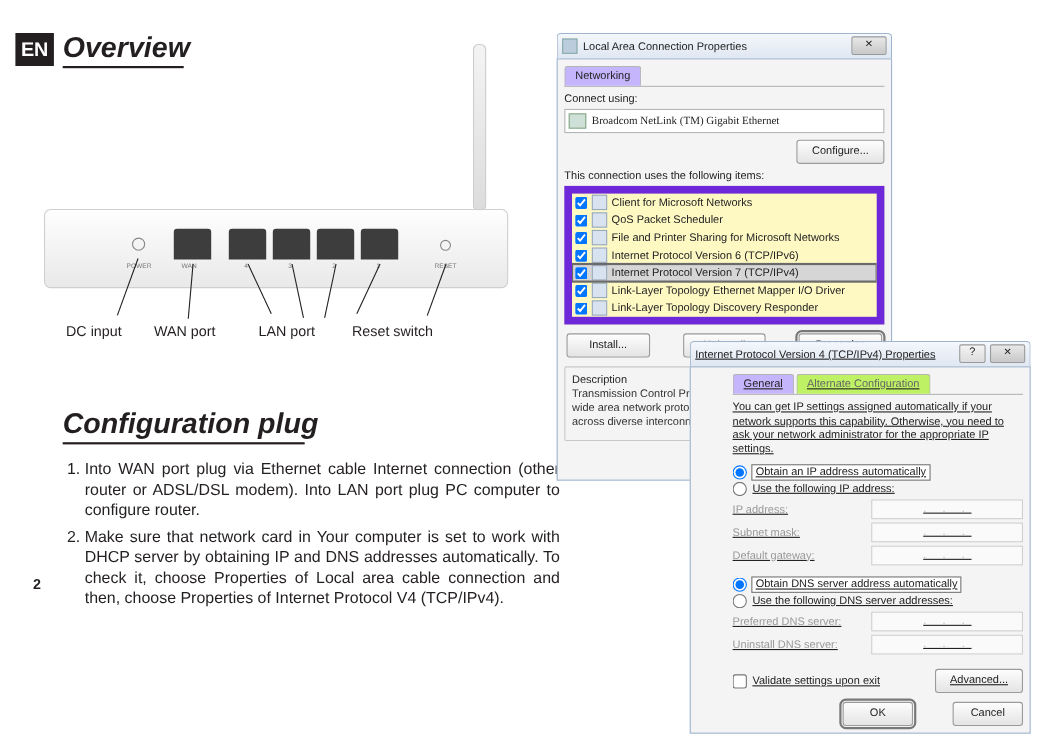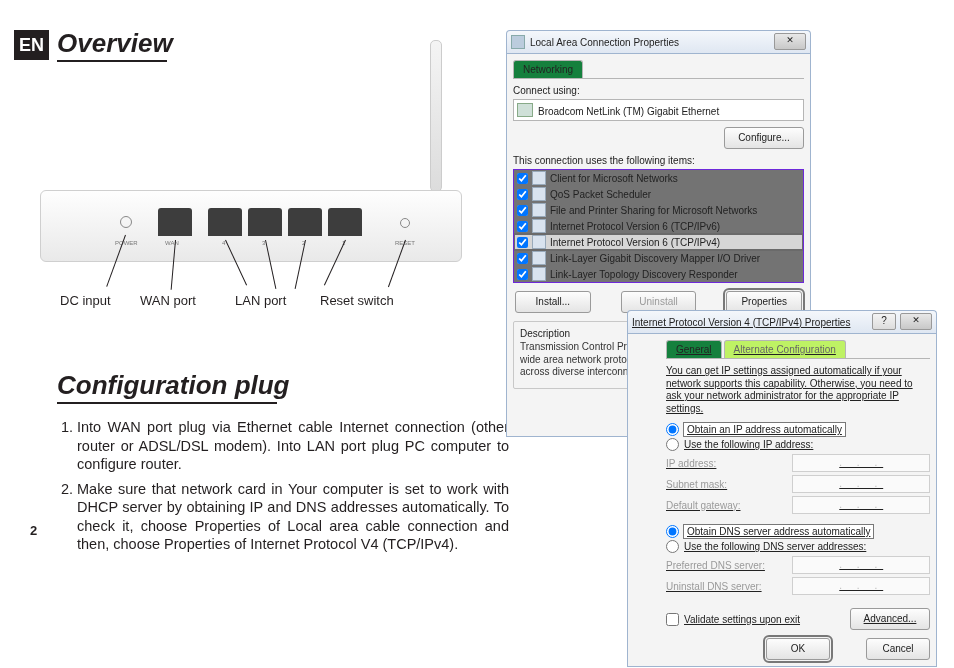--- a/index.html
+++ b/index.html
@@ -20,25 +20,25 @@
   .body-ol{position:absolute;left:57px;top:418px;width:432px;font-size:14.5px;line-height:1.28;padding-left:20px;margin:0;}
   .body-ol li{text-align:justify;margin-bottom:6px;}
   .pagenum{position:absolute;left:30px;bottom:18px;font-weight:bold;font-size:13px;}
   
   .win{position:absolute;font-family:"Segoe UI",Tahoma,sans-serif;font-size:10px;color:#222;}
   .titlebar{height:22px;background:linear-gradient(#f4f7fb,#dfe7f2);border:1px solid #9fb4cf;border-bottom:none;border-radius:4px 4px 0 0;display:flex;align-items:center;padding:0 4px;position:relative;}
   .titlebar .t-icon{width:12px;height:12px;background:#bcd;border:1px solid #8aa;margin-right:5px;}
   .titlebar .close{position:absolute;right:4px;top:2px;width:30px;height:15px;background:linear-gradient(#e8e8e8,#c8c8c8);border:1px solid #999;border-radius:2px;text-align:center;line-height:13px;font-size:9px;}
   .winbody{border:1px solid #9fb4cf;background:#f4f4f4;padding:6px;}
   .tab-strip{display:flex;border-bottom:1px solid #b5b5b5;margin-bottom:6px;}
-  .tab{padding:3px 9px;border:1px solid #b5b5b5;border-bottom:none;background:#15803d;border-radius:3px 3px 0 0;margin-right:2px;font-size:10px;}
+  .tab{padding:3px 9px;border:1px solid #b5b5b5;border-bottom:none;background:#c4b5fd;border-radius:3px 3px 0 0;margin-right:2px;font-size:10px;}
   .tab.inactive{background:#bef264;color:#666;}
   .dlg-label{font-size:10px;color:#222;margin:3px 0;}
   .inset{background:#fff;border:1px solid #b5b5b5;padding:3px;font-size:10px;}
-  .items-box{background:#737373;border:1px solid #6d28d9;height:112px;overflow:hidden;}
+  .items-box{background:#fef9c3;border:7px solid #6d28d9;height:112px;overflow:hidden;}
   .item-row{display:flex;align-items:center;padding:1px 3px;font-size:10px;white-space:nowrap;}
   .item-row input{margin:0 4px 0 0;width:11px;height:11px;}
   .item-row .svc-icon{width:12px;height:12px;background:#d9e3ef;border:1px solid #9ab;margin-right:4px;flex-shrink:0;}
   .item-row.sel{background:#d6d6d6;outline:2px solid #6a6a6a;outline-offset:-1px;}
   .btnrow{display:flex;gap:30px;margin:8px 2px;}
   .wbtn{width:78px;height:20px;border:1px solid #9a9a9a;background:linear-gradient(#fdfdfd,#e4e4e4);border-radius:3px;text-align:center;line-height:19px;font-size:10px;}
   .wbtn.disabled{color:#9a9a9a;}
   .wbtn.emph{outline:2px solid #787878;outline-offset:1px;}
   .group{border:1px solid #c8c8c8;border-radius:2px;padding:6px;margin-bottom:6px;}
   .radio-row{display:flex;align-items:center;font-size:10px;margin:2px 0;}
@@ -108,21 +108,21 @@
   <div class="titlebar">
     <div class="t-icon"></div>
     <span>Local Area Connection Properties</span>
     <div class="close">✕</div>
   </div>
   <div class="winbody" style="height:370px;">
     <div class="tab-strip">
       <div class="tab">Networking</div>
     </div>
     <div class="dlg-label">Connect using:</div>
-    <div class="inset" style="display:flex;align-items:flex-end;">
+    <div class="inset" style="display:flex;align-items:center;font-family:Liberation Serif, serif;">
       <span style="width:14px;height:12px;background:#cfe0d8;border:1px solid #8a8;margin-right:5px;display:inline-block;"></span>
       <span>Broadcom NetLink (TM) Gigabit Ethernet</span>
     </div>
     <div style="text-align:right;margin:6px 0;">
       <span class="wbtn" style="display:inline-block;">Configure...</span>
     </div>
     <div class="dlg-label">This connection uses the following items:</div>
     <div class="items-box">
       <div class="item-row">
             <input type="checkbox" checked="" style="">
@@ -140,26 +140,26 @@
             <span>File and Printer Sharing for Microsoft Networks</span>
           </div>
       <div class="item-row">
             <input type="checkbox" checked="" style="">
             <span class="svc-icon"></span>
             <span>Internet Protocol Version 6 (TCP/IPv6)</span>
           </div>
       <div class="item-row sel">
             <input type="checkbox" checked="" style="">
             <span class="svc-icon"></span>
-            <span>Internet Protocol Version 6 (TCP/IPv4)</span>
-          </div>
-      <div class="item-row">
-            <input type="checkbox" checked="" style="">
-            <span class="svc-icon"></span>
-            <span>Link-Layer Gigabit Discovery Mapper I/O Driver</span>
+            <span>Internet Protocol Version 7 (TCP/IPv4)</span>
+          </div>
+      <div class="item-row">
+            <input type="checkbox" checked="" style="">
+            <span class="svc-icon"></span>
+            <span>Link-Layer Topology Ethernet Mapper I/O Driver</span>
           </div>
       <div class="item-row">
             <input type="checkbox" checked="" style="">
             <span class="svc-icon"></span>
             <span>Link-Layer Topology Discovery Responder</span>
           </div>
     </div>
     <div class="btnrow">
       <span class="wbtn">Install...</span>
       <span class="wbtn disabled">Uninstall</span>

